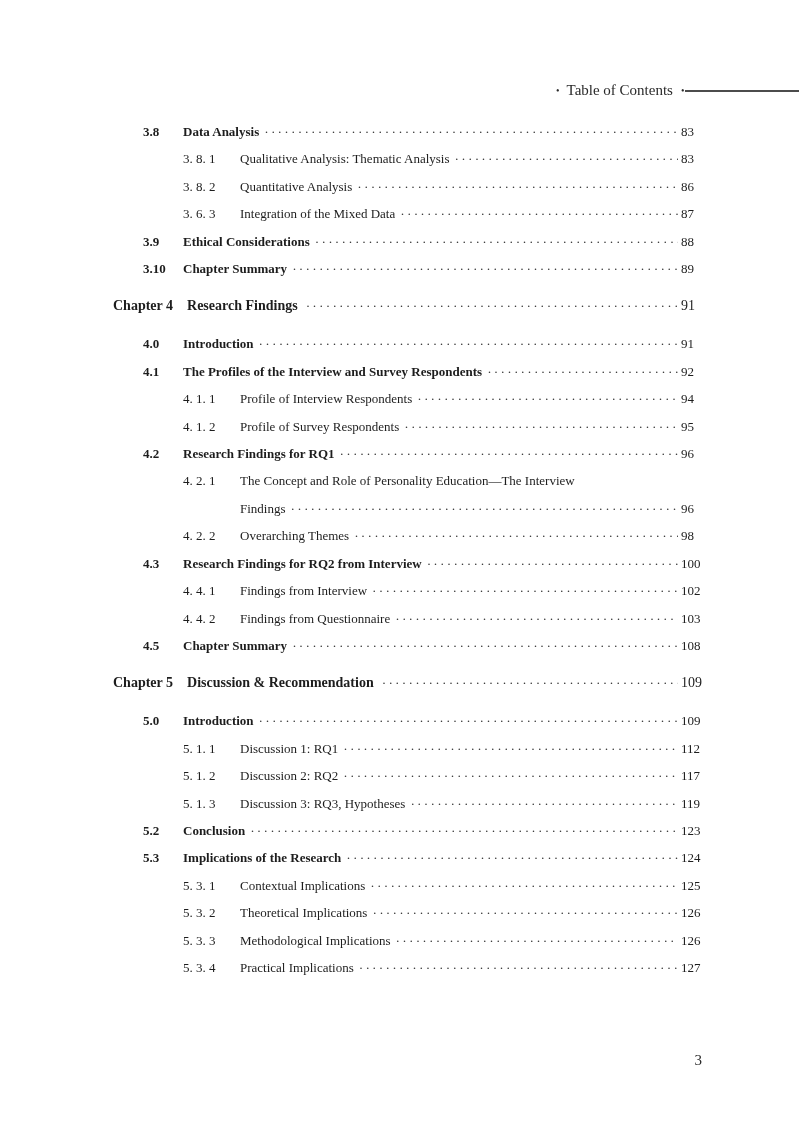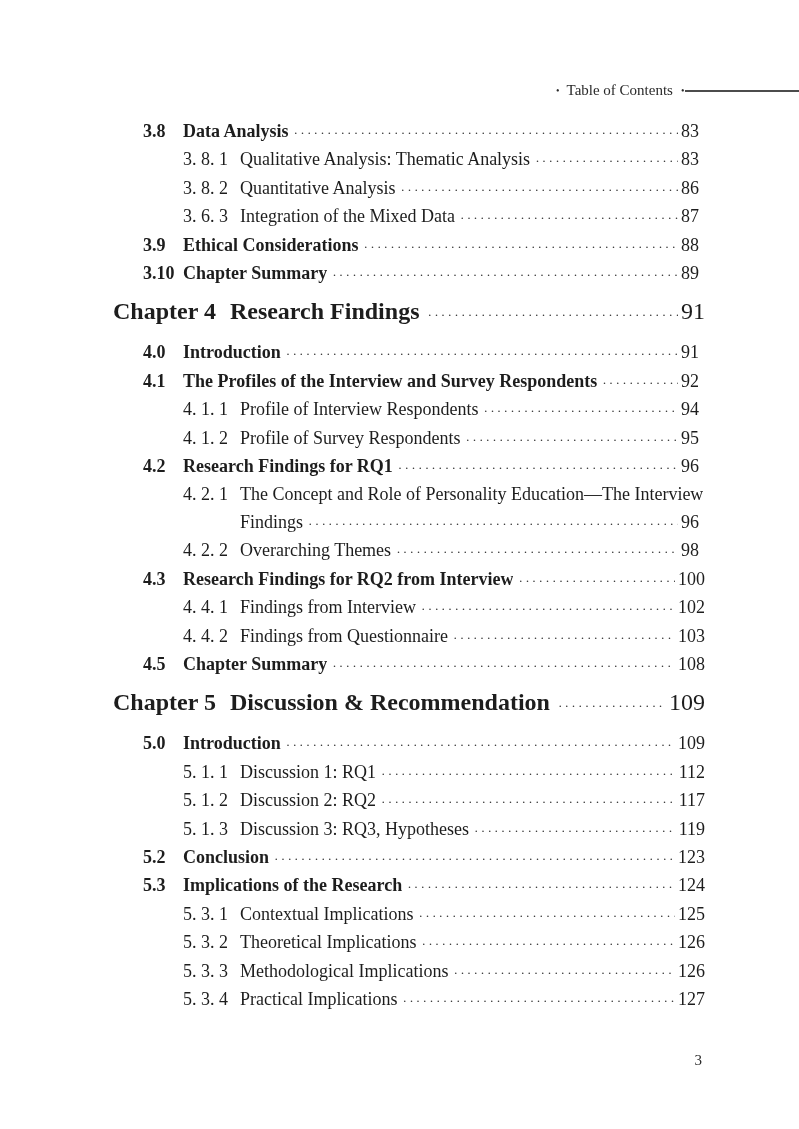--- a/index.html
+++ b/index.html
@@ -47,21 +47,21 @@
   
   .toc {
     position: absolute;
     top: 118px;
     left: 113px;
     width: 592px;
   }
   .row {
     display: flex;
     align-items: baseline;
-    font-size: 18px;
+    font-size: 13px;
     line-height: 27.4px;
     white-space: nowrap;
   }
   .row .num   { flex: 0 0 auto; }
   .row .title { flex: 0 1 auto; overflow: hidden; }
   .leader {
     flex: 1 1 12px;
     overflow: hidden;
     margin: 0 3px 0 5px;
     font-size: 13.5px;
@@ -83,21 +83,21 @@
   .lv1 { font-weight: bold; padding-left: 30px; }
   .lv1 .num { width: 40px; }
 
   
   .lv2 { font-weight: 400; padding-left: 70px; }
   .lv2 .num { width: 57px; }
 
   
   .lv0 {
     font-weight: bold;
-    font-size: 24px;
+    font-size: 14px;
     line-height: 29px;
     margin: 9px 0 10px 0;
   }
   .lv0 .num { margin-right: 14px; }
   .lv0 .leader { margin-left: 8px; }
 
   
   .cont .num { width: 57px; }
 
   

